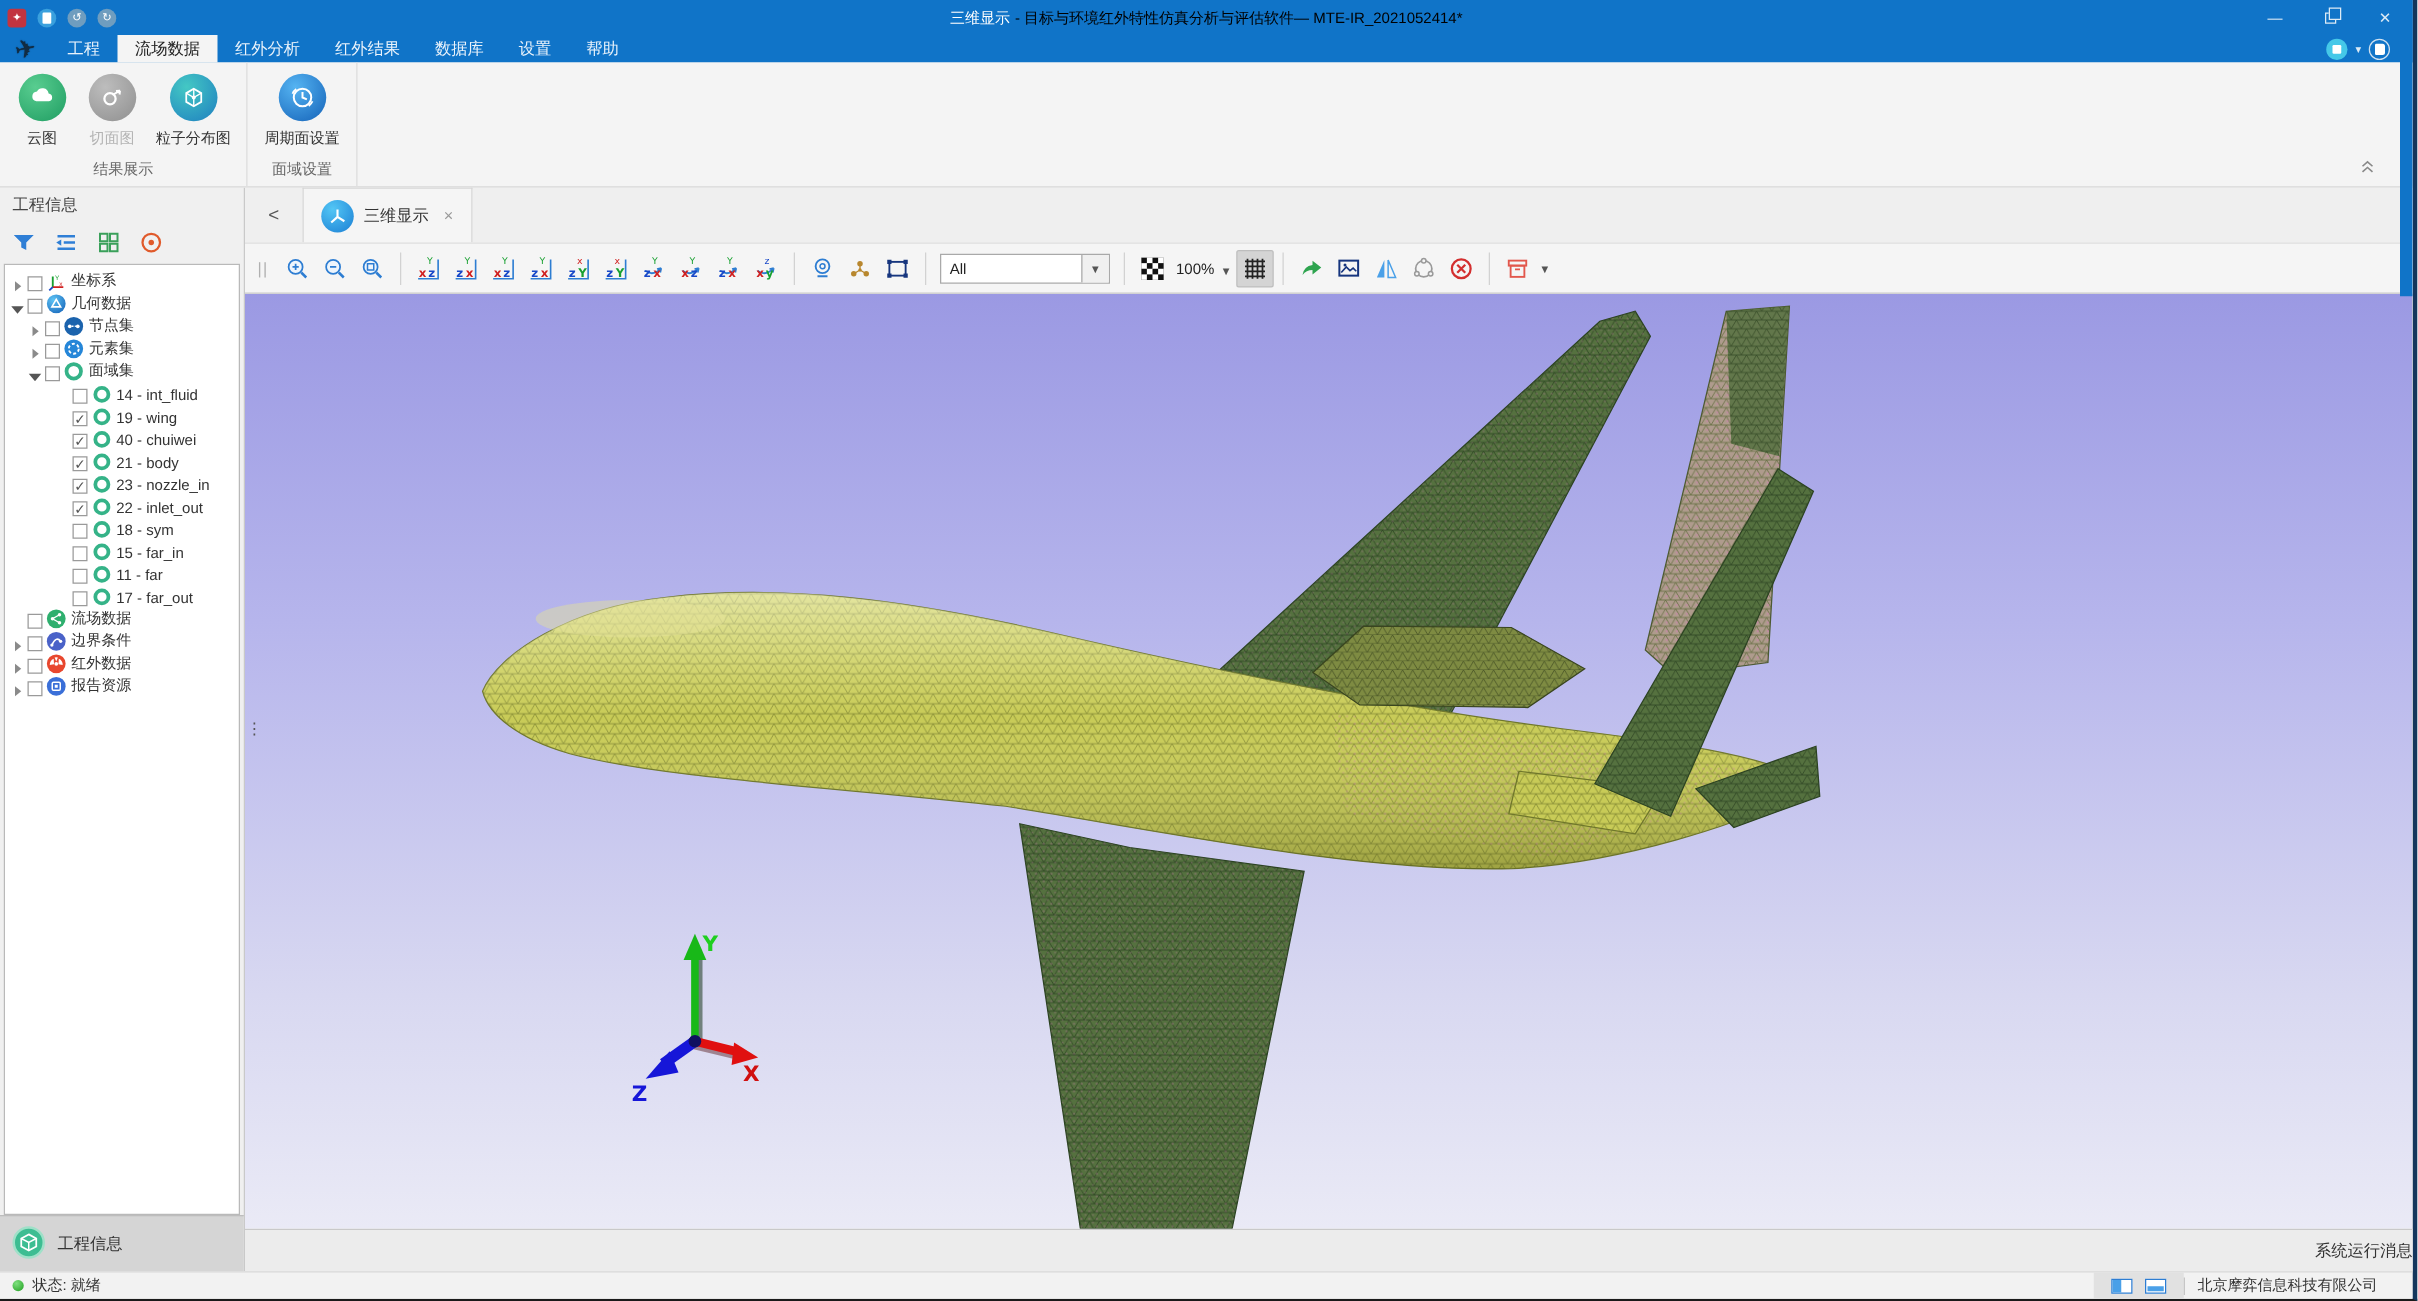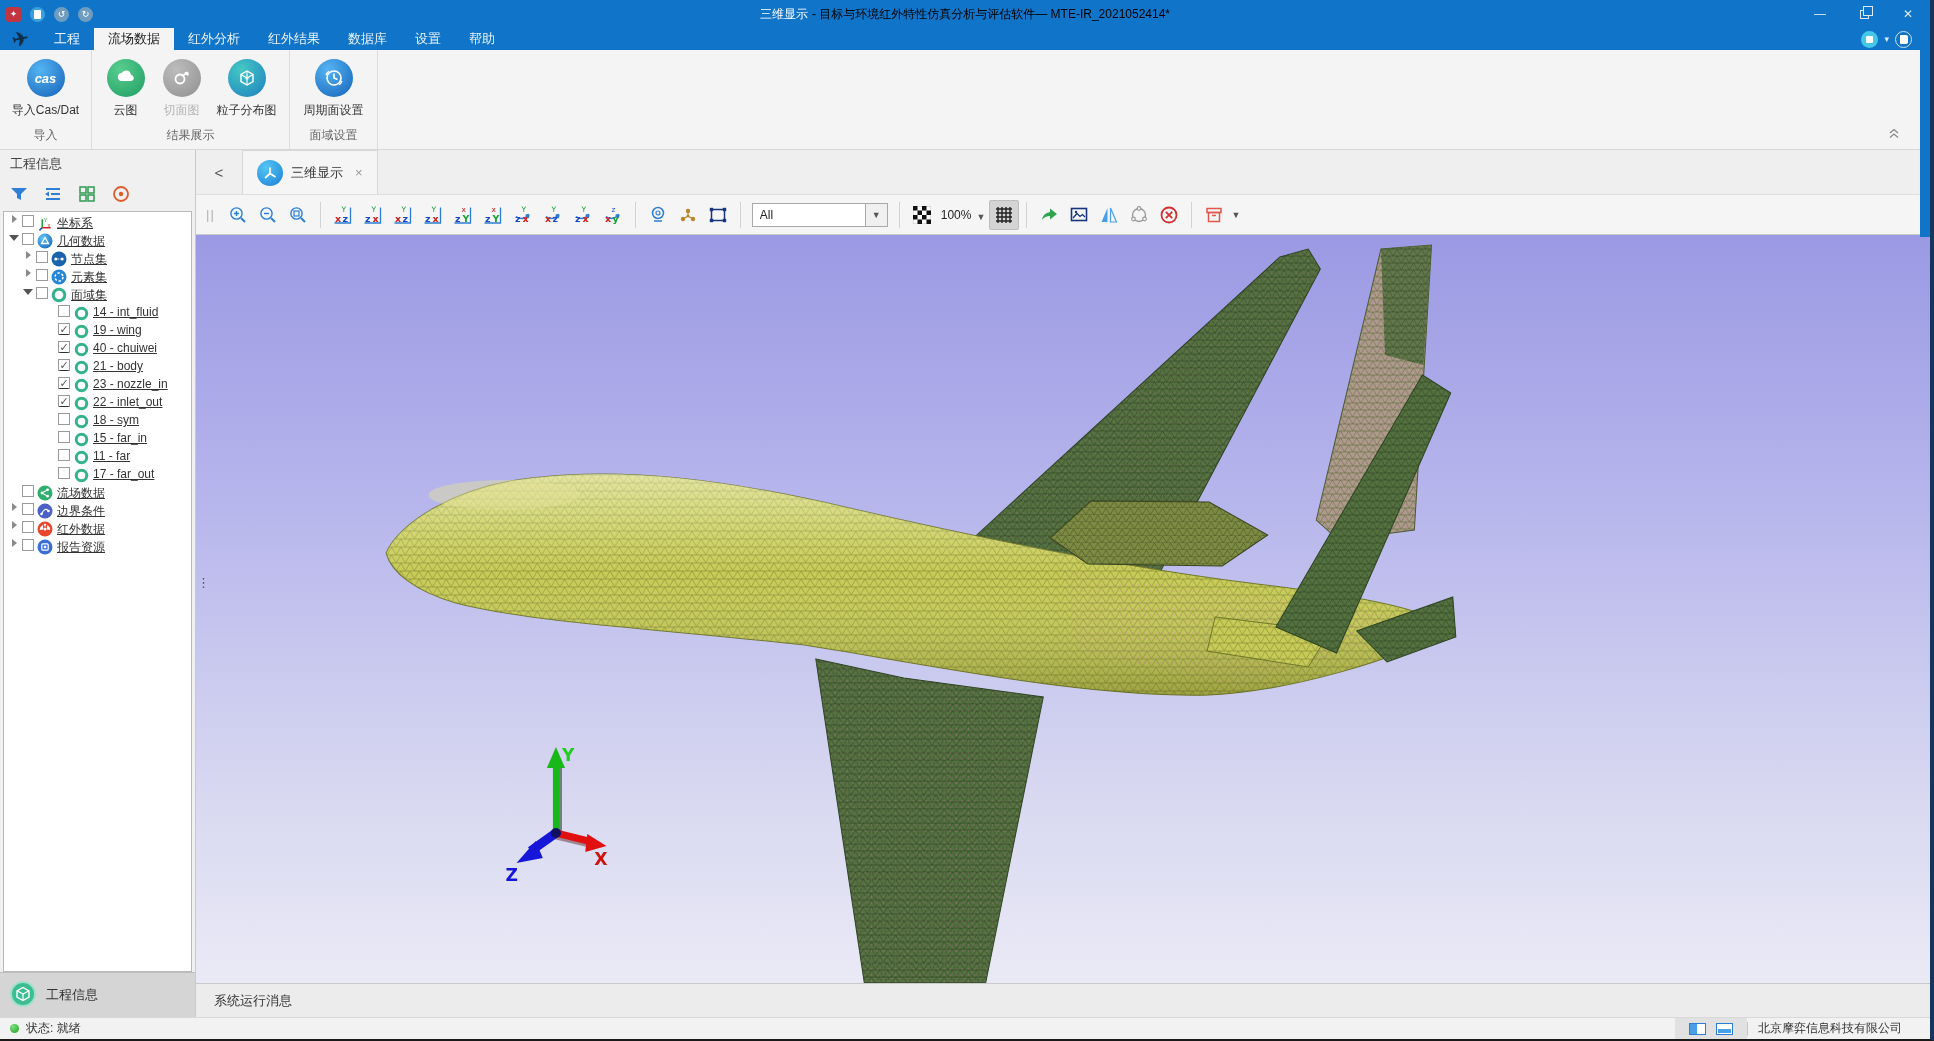--- a/index.html
+++ b/index.html
@@ -61,21 +61,21 @@
   .glabel { height:22px; text-align:center; color:#666; font-size:12px; }
   .ribbon-collapse { position:absolute; right:28px; bottom:6px; cursor:pointer; }
 
   
   .main { flex:1; display:flex; min-height:0; }
   .lpanel { width:196px; background:#f0f0f0; border-right:1px solid #c9c9c9; display:flex; flex-direction:column; flex:0 0 auto; }
   .phead { height:27px; display:flex; align-items:center; padding-left:10px; font-size:13px; color:#444; }
   .ptools { height:34px; display:flex; align-items:center; gap:12px; padding-left:8px; }
   .ptool { width:22px; height:22px; display:flex; align-items:center; justify-content:center; cursor:pointer; }
   .tree { flex:1; background:#fff; border:1px solid #b9b9b9; margin:0 3px; overflow:hidden; padding-top:3px; }
-  .trow { height:18px; display:flex; align-items:flex-start; cursor:default;text-decoration:underline; }
+  .trow { height:18px; display:flex; align-items:flex-end; cursor:default; }
   .trow .exp { width:12px; display:flex; justify-content:center; flex:0 0 auto; }
   .exp.c::after { content:""; border-left:5px solid #8a8a8a; border-top:4px solid transparent; border-bottom:4px solid transparent; }
   .exp.e::after { content:""; border-top:6px solid #555; border-left:5px solid transparent; border-right:5px solid transparent; margin-top:2px; }
   .cb { width:12px; height:12px; border:1px solid #9a9a9a; background:#fff; margin:0 3px 0 2px; flex:0 0 auto;
         display:flex; align-items:center; justify-content:center; font-size:11px; color:#555; cursor:pointer; }
   .cb.ck::after { content:"\2713"; font-weight:bold; }
   .ticon { width:16px; height:16px; margin-right:4px; flex:0 0 auto; display:flex; align-items:center; justify-content:center; }
   .tlabel { font-size:12px; color:#333; white-space:nowrap; }
   .lv1 { padding-left:4px; } .lv2 { padding-left:18px; } .lv3 { padding-left:40px; }
   .pfoot { height:45px; background:#d5d5d5; border-top:1px solid #bdbdbd; display:flex; align-items:center; gap:9px;
@@ -106,21 +106,21 @@
              justify-content:center; color:#555; font-size:9px; }
   .zoomgrp { display:flex; align-items:flex-end; gap:5px; margin:0 4px; cursor:pointer; }
   .zoomgrp .zv { font-size:12px; color:#222; }
   .zoomgrp .zc { font-size:9px; color:#555; }
 
   .viewport { flex:1; position:relative; min-height:0; overflow:hidden; }
   .viewport svg.scene { position:absolute; inset:0; width:100%; height:100%; }
   .vsplit { position:absolute; left:1px; top:345px; color:#555; font-size:13px; line-height:5px; cursor:col-resize; }
 
   .msgpanel { height:34px; background:#ececec; border-top:1px solid #c9c9c9; display:flex; align-items:center;
-              padding-left:18px; font-size:13px; color:#333; flex:0 0 auto; }
+              padding-left:18px; font-size:13px; color:#333; flex:0 0 auto;justify-content:flex-end; }
 
   
   .statusbar { height:22px; background:#f2f2f2; border-top:1px solid #d8d8d8; display:flex; align-items:center;
                padding-left:10px; flex:0 0 auto; }
   .sdot { width:9px; height:9px; border-radius:50%; background:radial-gradient(circle at 35% 30%, #7ee07e, #1f9e1f); margin-right:7px; }
   .stxt { font-size:12px; color:#333; }
   .sright { margin-left:auto; display:flex; align-items:center; height:100%; }
   .layouttoggles { background:#e1e1e1; height:100%; display:flex; align-items:center; gap:10px; padding:0 14px; }
   .lt { width:17px; height:12px; border:1px solid #2d7dd2; background:#fff; position:relative; cursor:pointer; }
   .lt.half::after { content:""; position:absolute; left:0; top:0; width:7px; height:10px; background:#4aa0e8; }
@@ -174,31 +174,20 @@
           <i></i>
         </span>
       <span class="caret">▾</span>
       <span class="mi book">
           <i></i>
         </span>
     </div>
   </div>
 
   <div class="ribbon">
-    <div class="rgroup" style="width:92px;">
-      <div class="rbtns">
-        <div class="rbtn">
-          <span class="circ blue">
-              <span class="cas">cas</span>
-            </span>
-          <span class="lbl">导入Cas/Dat</span>
-        </div>
-      </div>
-      <div class="glabel">导入</div>
-    </div>
     <div class="rgroup" style="width:198px;">
       <div class="rbtns">
         <div class="rbtn narrow">
           <span class="circ green">
             <svg width="22" height="22" viewBox="0 0 22 22">
                 <path d="M6 14 a4 4 0 0 1 .6-7.9 a5 5 0 0 1 9.3 1.6 a3.2 3.2 0 0 1 .3 6.3 Z" fill="#fff"></path>
               </svg>
           </span>
           <span class="lbl">云图</span>
         </div>

